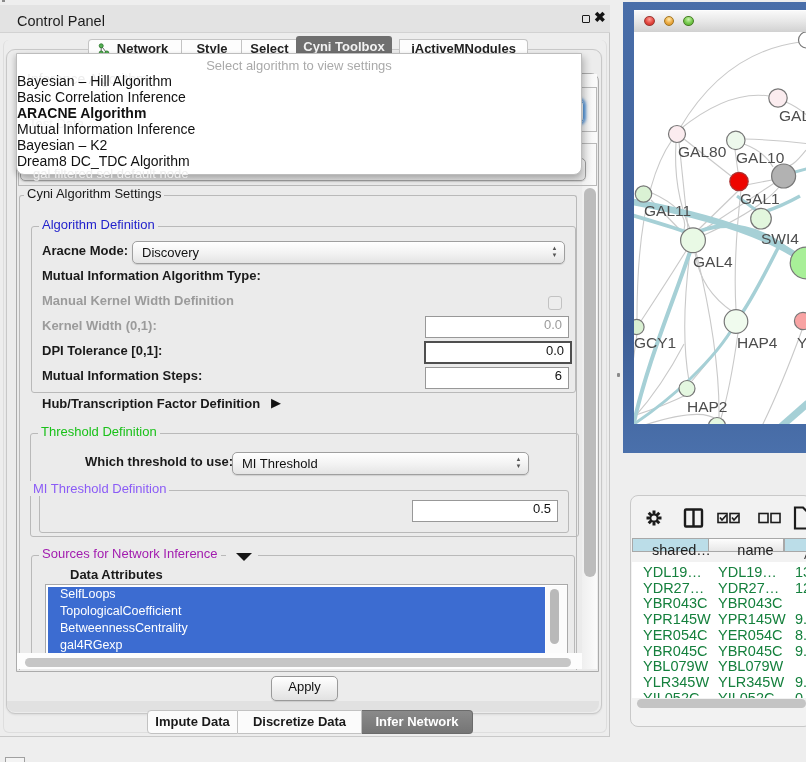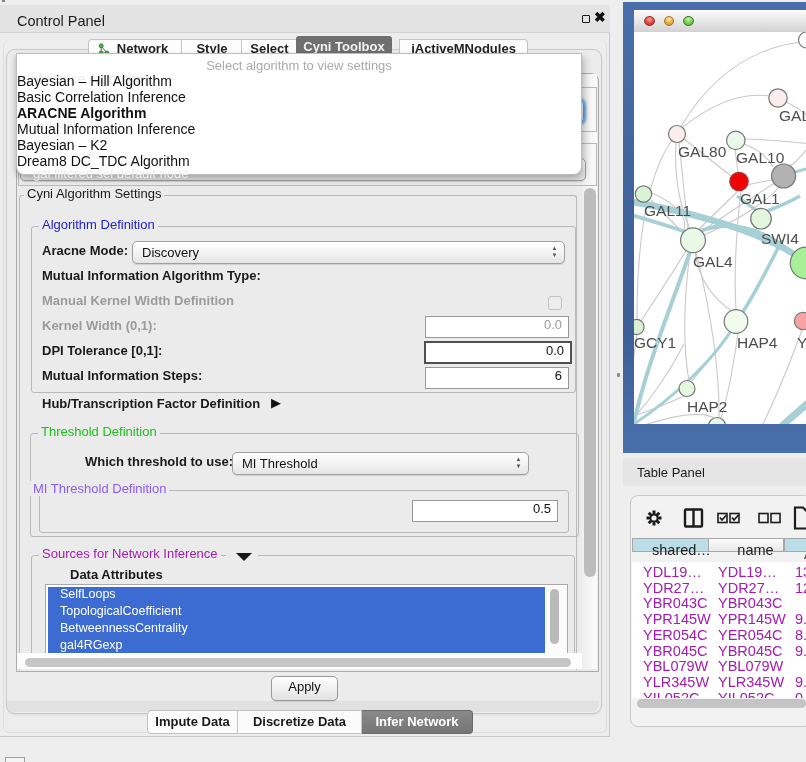--- a/index.html
+++ b/index.html
@@ -62,21 +62,21 @@
   background:linear-gradient(180deg,#f9f9f9 0%,#e8e8e8 45%,#cfcfcf 100%);
   border-bottom:1px solid #9a9a9a;border-top:1px solid #fdfdfd;}
 .light{position:absolute;width:10.5px;height:10.5px;border-radius:50%;box-sizing:border-box;}
 #netcontent{left:634px;top:32px;width:172px;height:392px;background:#ffffff;}
 
 #tptitle{left:623px;top:458px;width:183px;height:28px;background:#e5e5e5;}
 #tptitle span{position:absolute;left:14px;top:7px;font-size:13px;color:#1c1c1c;}
 #tpbox{left:630px;top:495px;width:180px;height:230px;border:1px solid #c9c9c9;border-radius:8px;background:#f2f2f2;}
 .hcell{position:absolute;top:538px;height:14px;border:1px solid #a8a8a8;box-sizing:border-box;
   font-size:14.5px;color:#222;text-align:center;padding-top:3px;padding-left:19px;}
-.trow{position:absolute;font-size:14.5px;color:#a21caf;white-space:nowrap;}
+.trow{position:absolute;font-size:14.5px;color:#15803d;white-space:nowrap;}
 </style>
 </head>
 <body>
 <div id="root">
 
   <div class="abs" id="cpwin"></div>
   <div class="abs" style="left:2px;top:0;width:3px;height:2px;background:#8a8a8a;"></div>
   <div class="abs" id="cpinner"></div>
   <div class="abs" id="cptitle">
       <span>Control Panel</span>
@@ -262,23 +262,20 @@
         <text x="761" y="244">SWI4</text>
         <text x="693" y="266.5">GAL4</text>
         <text x="634" y="347.5">GCY1</text>
         <text x="737" y="347.5">HAP4</text>
         <text x="797" y="347.5">Y</text>
         <text x="687" y="412">HAP2</text>
       </g>
     </svg>
   </div>
 
-  <div class="abs" id="tptitle">
-      <span>Table Panel</span>
-    </div>
   <div class="abs" id="tpbox"></div>
 
   <svg class="abs" style="left:640px;top:505px;" width="166" height="26" viewBox="0 0 166 26">
     <g fill="#1b1b1b">
       <circle cx="14" cy="13" r="4.2"></circle>
       <g stroke="#1b1b1b" stroke-width="3">
         <line x1="14" y1="5.5" x2="14" y2="20.5"></line>
         <line x1="6.5" y1="13" x2="21.5" y2="13"></line>
         <line x1="8.7" y1="7.7" x2="19.3" y2="18.3"></line>
         <line x1="19.3" y1="7.7" x2="8.7" y2="18.3"></line>

